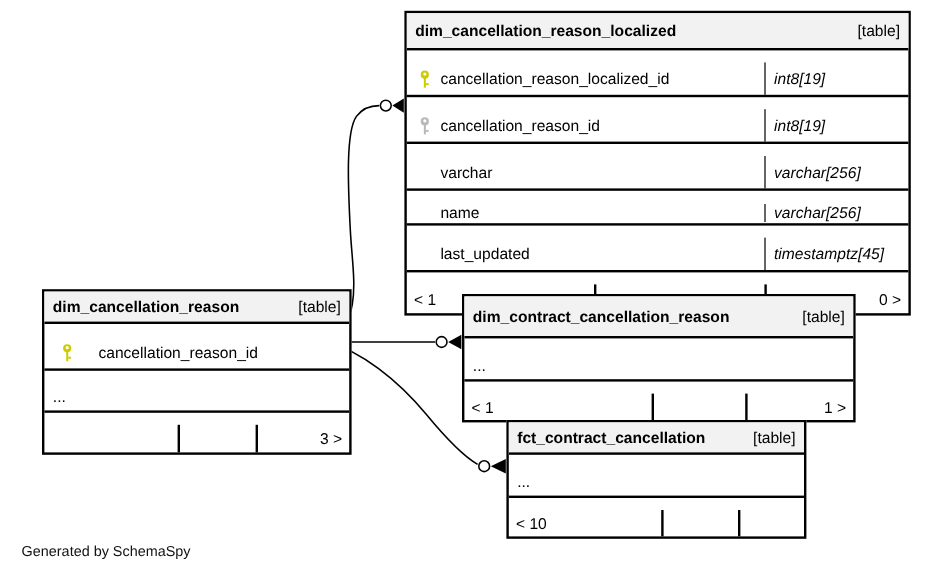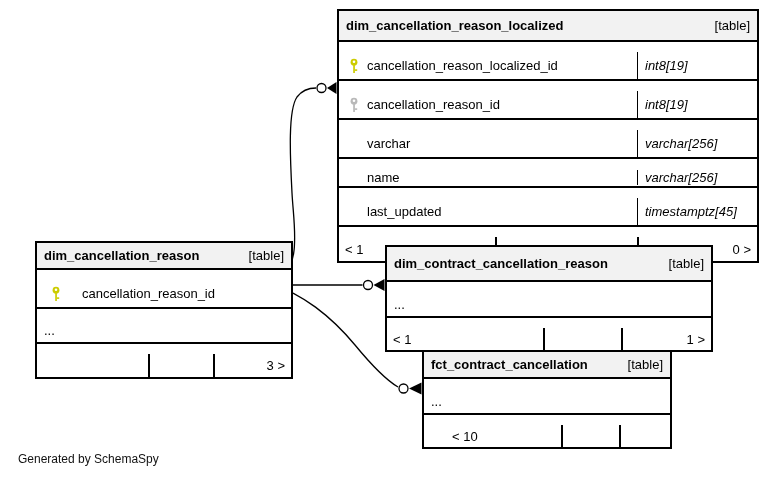--- a/index.html
+++ b/index.html
@@ -179,21 +179,21 @@
   </div>
 
   <div class="tbl" style="left:422px;top:350px;width:250px;">
     <div class="hdr" style="height:27px;">
       <span class="tname">fct_contract_cancellation</span>
       <span class="ttag">[table]</span>
     </div>
 
     <div class="ellip" style="height:26px;">...</div>
 
-    <div class="foot" style="height:22px;padding-left:22px;">
+    <div class="foot" style="height:22px;">
       <div class="fcell" style="width:127px;">&lt; 10</div>
       <div class="fcell mid" style="width:64px;"></div>
       <div class="fcell right" style="width:55px;"></div>
     </div>
   </div>
 
   <div class="note">Generated by SchemaSpy</div>
 </div>
 
 </body></html>

